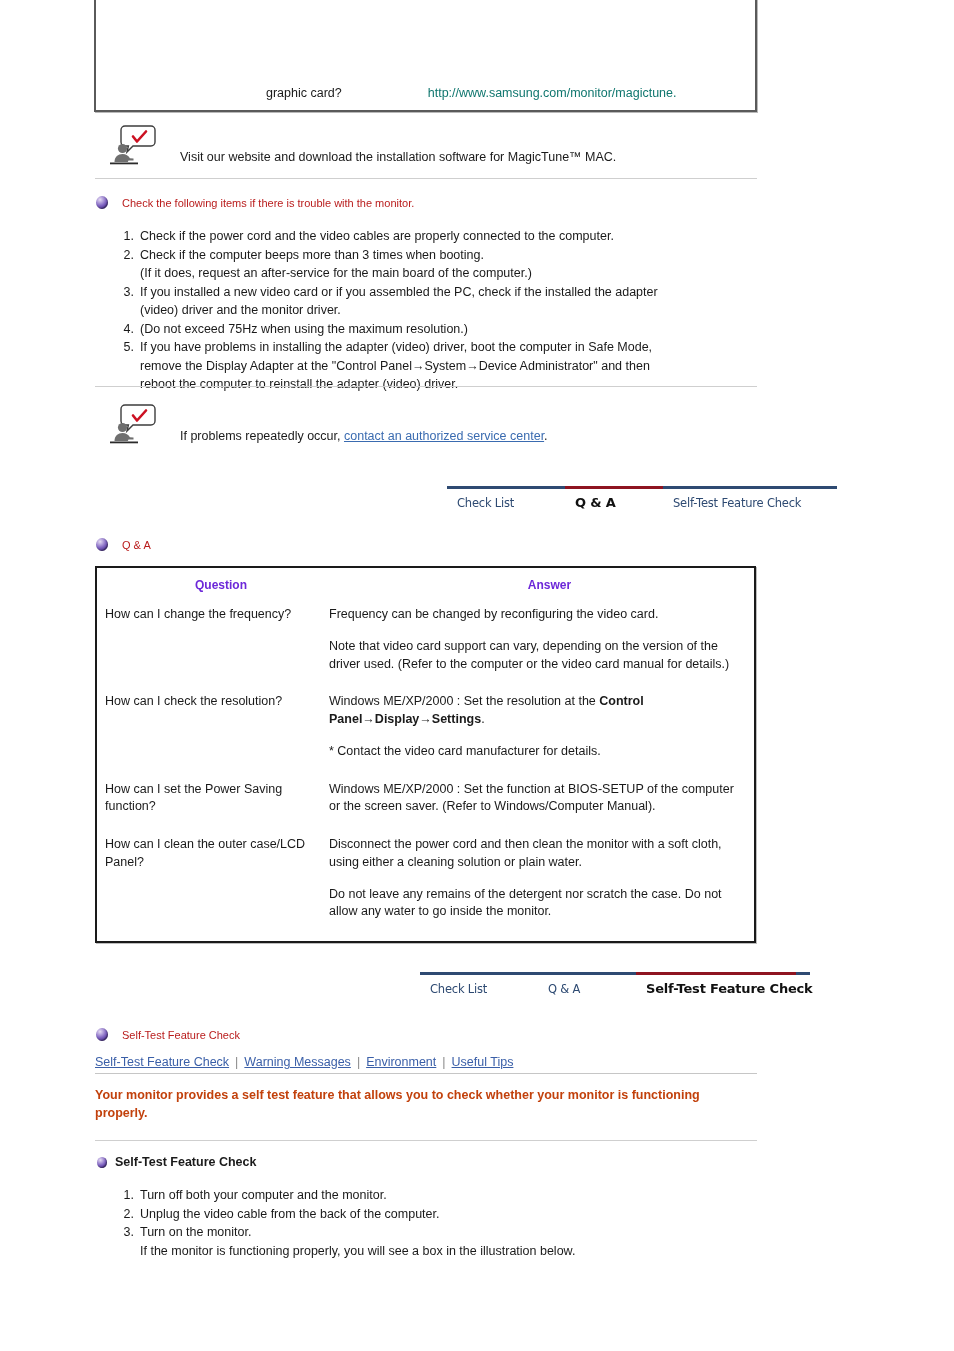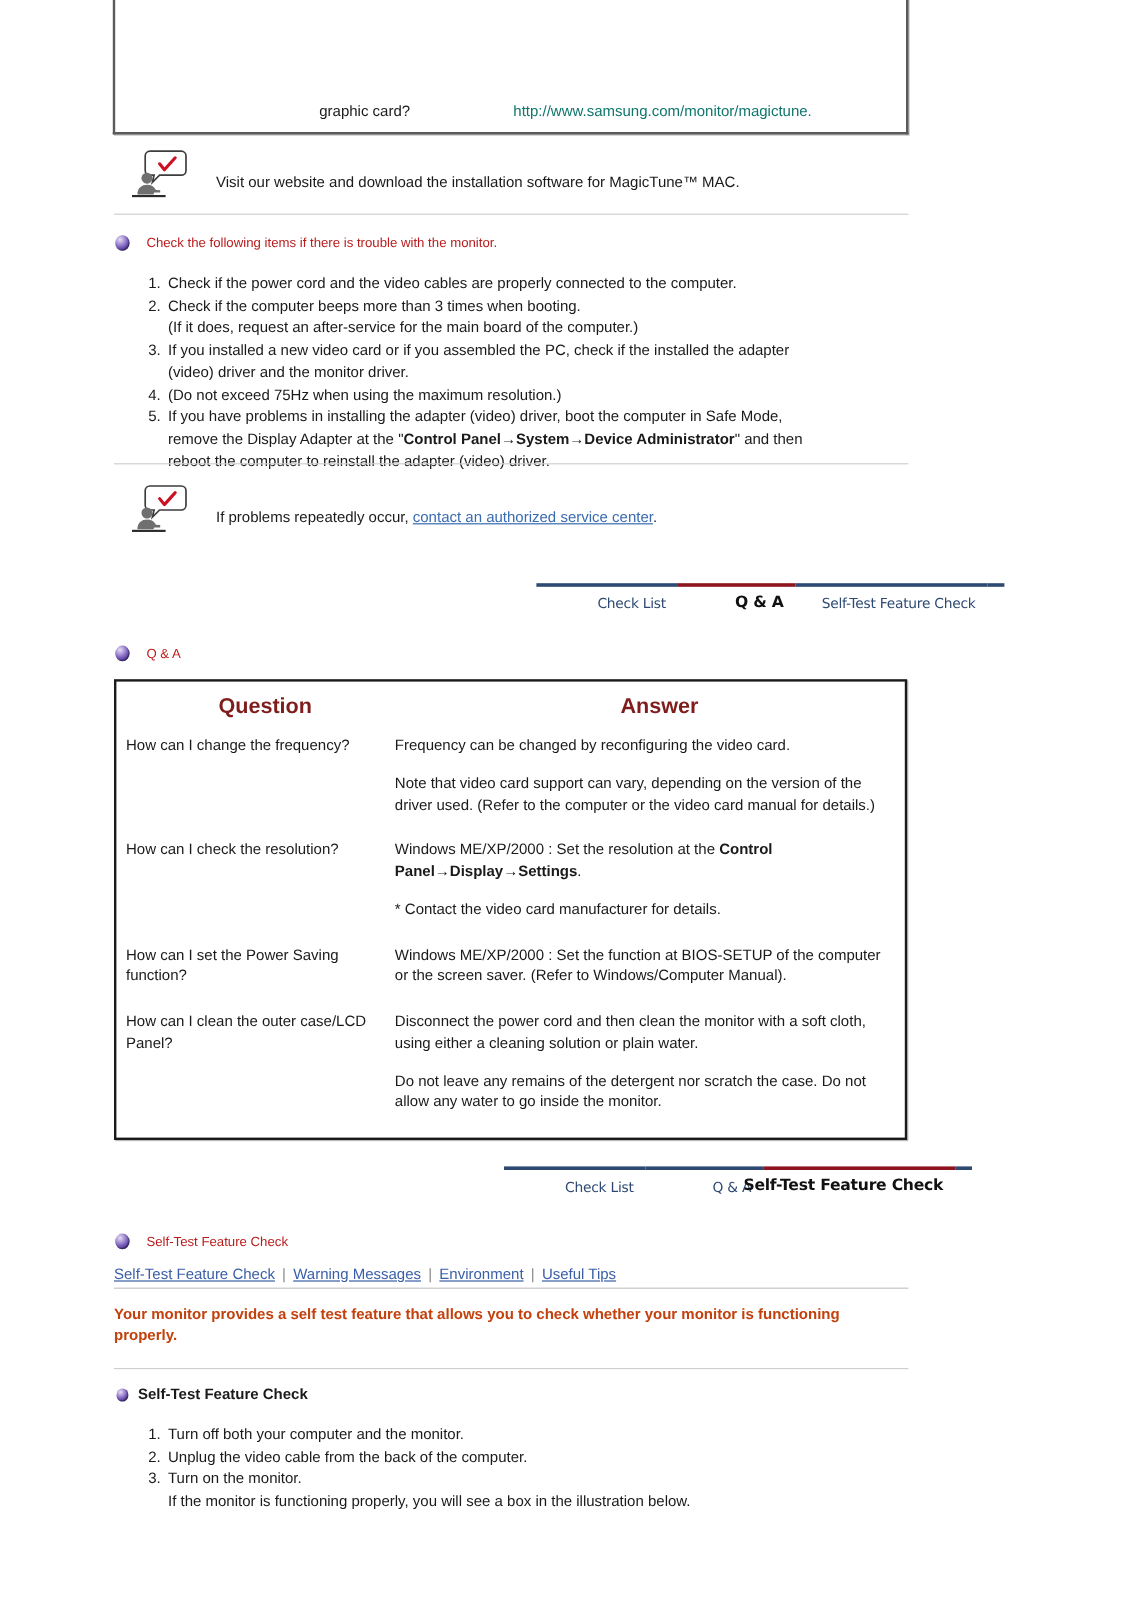--- a/index.html
+++ b/index.html
@@ -36,21 +36,21 @@
   .top-box-link {
     margin-left: 86px;
     color: #0f766e;
     text-decoration: none;
   }
 
   
   .tip-row {
     position: absolute;
     display: flex;
-    align-items: center;
+    align-items: flex-end;
   }
   .tip-icon {
     width: 50px; height: 42px;
     flex: 0 0 50px;
     position: relative;
   }
   .tip-text {
     margin-left: 22px;
     font-size: 12.5px;
     line-height: 1.35;
@@ -105,33 +105,33 @@
   ol.num-list > li {
     position: relative;
     padding-left: 34px;
   }
   ol.num-list > li > .n {
     position: absolute;
     left: 6px; top: 0;
     width: 22px;
     text-align: right;
   }
-  ol.num-list b { font-weight: bold; }
+  ol.num-list b { font-weight: normal; }
 
   
   .tabstrip {
     position: absolute;
     display: flex;
     align-items: stretch;
     height: 30px;
   }
   .tabstrip .tab {
     display: flex;
     align-items: center;
-    justify-content: flex-end;
+    justify-content: flex-start;
     border-top: 3px solid #2e4a72;
     padding: 0 10px;
     font-size: 11.5px;
     color: #2e4a72;
     white-space: nowrap;
     font-family: "DejaVu Sans", sans-serif;
     letter-spacing: -0.2px;
   }
   .tabstrip .tab.active {
     border-top-color: #8e1420;
@@ -152,22 +152,22 @@
     background: #fff;
   }
   .qa-table table {
     border-collapse: collapse;
     width: 100%;
     font-size: 12.5px;
     color: #1a1a1a;
   }
   .qa-table th {
     font-weight: bold;
-    color: #7f1d1d;
-    font-size: 18px;
+    color: #6d28d9;
+    font-size: 12px;
     padding: 10px 0 14px 16px;
     text-align: center;
   }
   .qa-table td {
     vertical-align: top;
     padding: 0 0 20px 0;
     line-height: 1.42;
   }
   .qa-table td.q { width: 232px; padding-left: 8px; padding-right: 10px; }
   .qa-table td.a { padding-right: 18px; }

